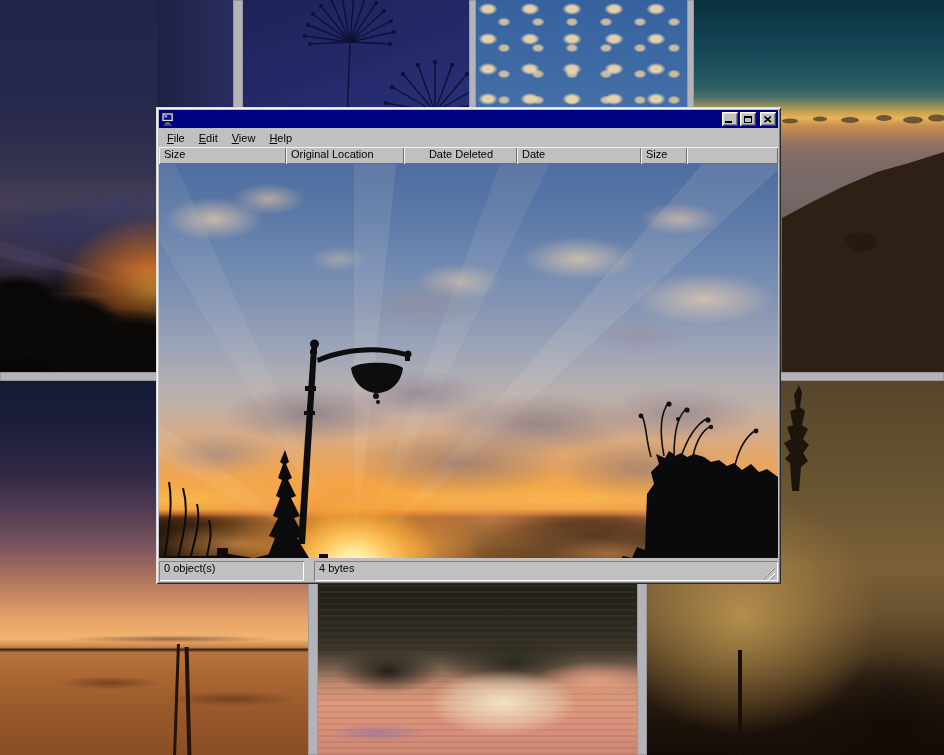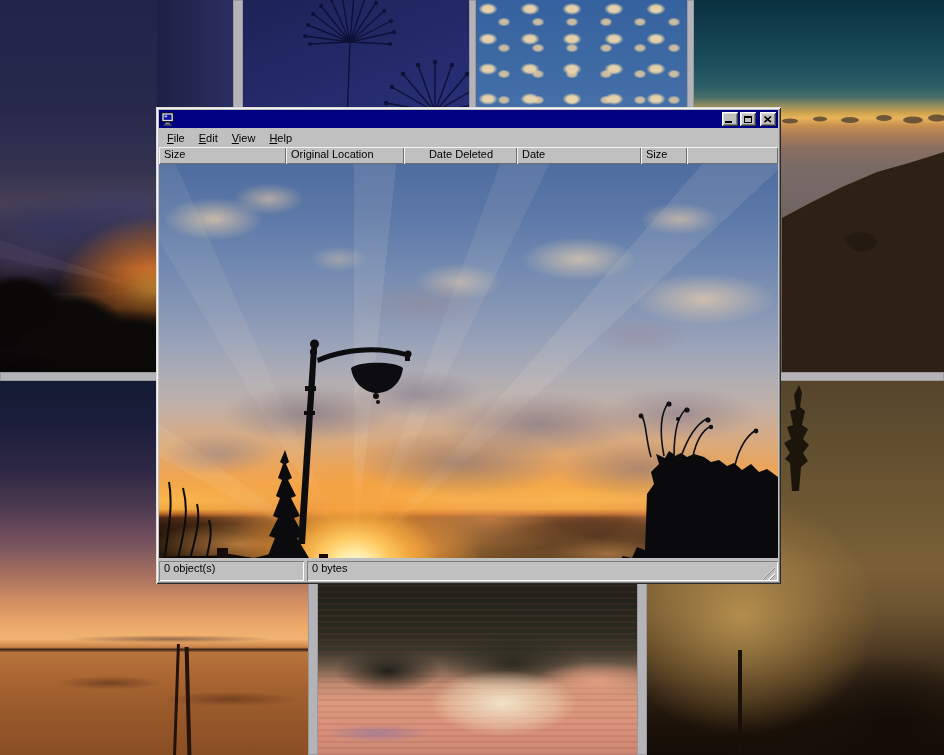--- a/index.html
+++ b/index.html
@@ -115,21 +115,21 @@
       radial-gradient(200px 50px at 250px 385px, rgba(245,170,100,.7), rgba(245,170,100,0) 72%),
       radial-gradient(180px 46px at 450px 390px, rgba(240,165,95,.65), rgba(240,165,95,0) 72%),
       radial-gradient(120px 30px at 80px 380px, rgba(235,160,95,.6), rgba(235,160,95,0) 72%);}
   #sunglow{position:absolute;left:-55px;top:271px;width:500px;height:260px;
     background:radial-gradient(closest-side, rgba(246,162,62,.5), rgba(246,162,62,0));}
   #sun{position:absolute;left:65px;top:301px;width:260px;height:200px;
     background:radial-gradient(closest-side,#fffbe8 0%,#ffe9a0 14%,#ffc860 28%, rgba(250,170,60,.85) 45%, rgba(245,150,50,.35) 66%, rgba(240,140,45,0) 100%);}
   #silhouettes{position:absolute;inset:0;}
   #statusbar{height:20px;flex:none;display:flex;align-items:stretch;padding-top:3px;position:relative;}
   .spanel{box-shadow:inset 1px 1px 0 #7f7f7f, inset -1px -1px 0 #ffffff;padding:1px 5px 0 5px;box-sizing:border-box;}
-  .spanel.p1{width:145px;margin-right:3px;flex:none;}
+  .spanel.p1{width:145px;margin-right:10px;flex:none;}
   .spanel.p2{flex:1;}
   #grip{position:absolute;right:3px;bottom:1px;width:13px;height:13px;
     background:repeating-linear-gradient(-45deg,#c0c0c0 0 3px,#858585 3px 4px,#efefef 4px 5px);
     clip-path:polygon(100% 0,100% 100%,0 100%);}
 </style>
 </head>
 <body>
 
 <div id="screen">
 
@@ -315,17 +315,17 @@
             <circle cx="482" cy="252" r="2.4"></circle>
             <circle cx="549" cy="256" r="2.6"></circle>
             <circle cx="552" cy="263" r="2.2"></circle>
             <circle cx="597" cy="267" r="2.4"></circle>
             <circle cx="519" cy="255" r="2"></circle>
         </g>
       </svg>
     </div>
     <div id="statusbar">
       <div class="spanel p1">0 object(s)</div>
-      <div class="spanel p2">0 bytes</div>
+      <div class="spanel p2">4 bytes</div>
       <div id="grip"></div>
     </div>
   </div>
 </div>
 
 </body></html>

